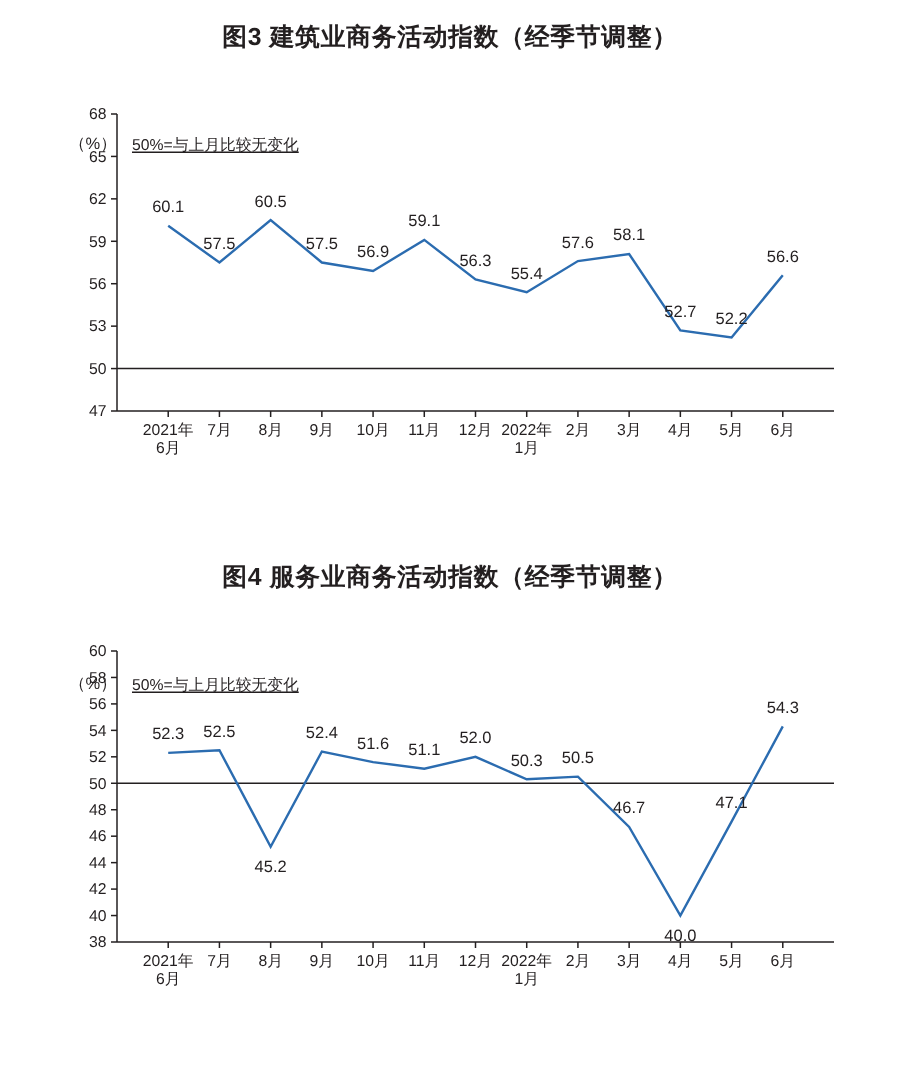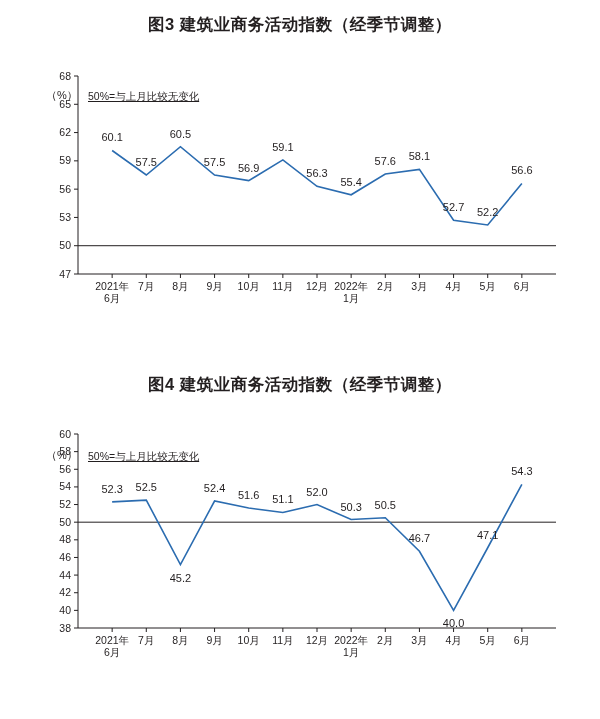--- a/index.html
+++ b/index.html
@@ -144,21 +144,21 @@
         <text x="385.28571428571433" y="129.05714285714282" class="dlabel" text-anchor="middle">57.6</text>
         <text x="419.42857142857144" y="124.3428571428571" class="dlabel" text-anchor="middle">58.1</text>
         <text x="453.5714285714286" y="175.25714285714284" class="dlabel" text-anchor="middle">52.7</text>
         <text x="487.7142857142858" y="179.97142857142853" class="dlabel" text-anchor="middle">52.2</text>
         <text x="521.8571428571429" y="138.48571428571427" class="dlabel" text-anchor="middle">56.6</text>
       </svg>
   </div>
 </div>
 
 <div class="chart-block" style="height:359px;">
-  <div class="chart-title" style="padding-top:14px;">图4  建筑业商务活动指数（经季节调整）</div>
+  <div class="chart-title" style="padding-top:14px;">图4  服务业商务活动指数（经季节调整）</div>
   <div class="chart-area">
     <div class="unit-label" style="left:46px; top:52px;">（%）</div>
     <div class="note-label" style="left:88px; top:54px;">50%=与上月比较无变化</div>
     <svg id="svg-fig4" width="600" height="288">
         <line x1="78" y1="38" x2="78" y2="232" class="axis-line"></line>
         <line x1="78" y1="232" x2="556" y2="232" class="axis-line"></line>
         <line x1="74" y1="232" x2="78" y2="232" class="tick-line"></line>
         <text x="71" y="235.5" class="ytick-text" text-anchor="end">38</text>
         <line x1="74" y1="214.36363636363637" x2="78" y2="214.36363636363637" class="tick-line"></line>
         <text x="71" y="217.86363636363637" class="ytick-text" text-anchor="end">40</text>

